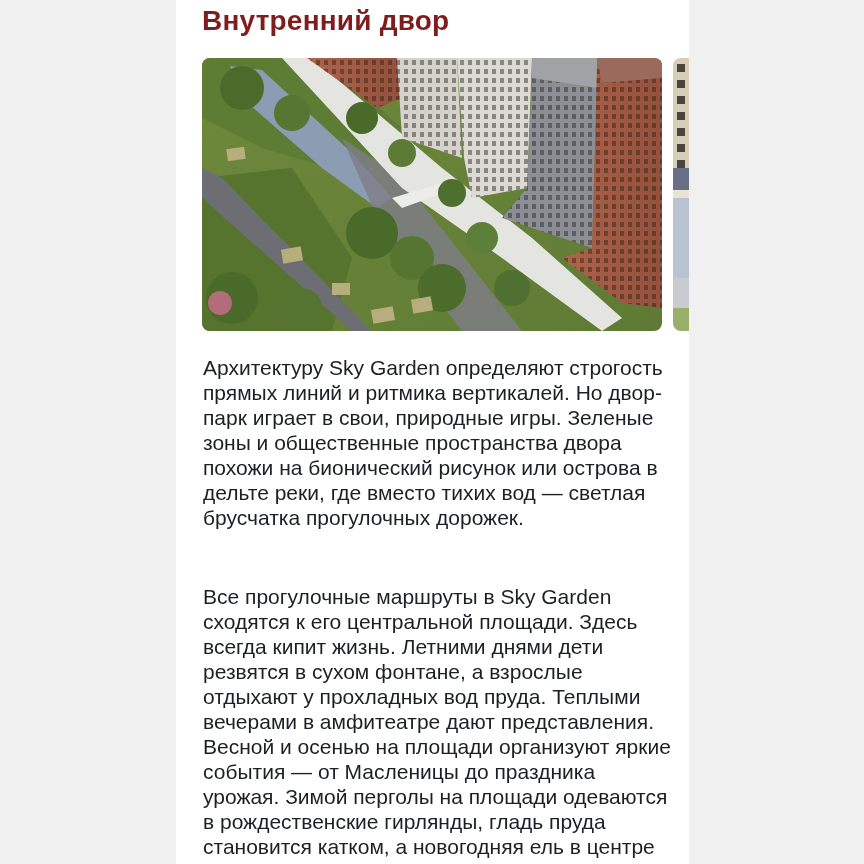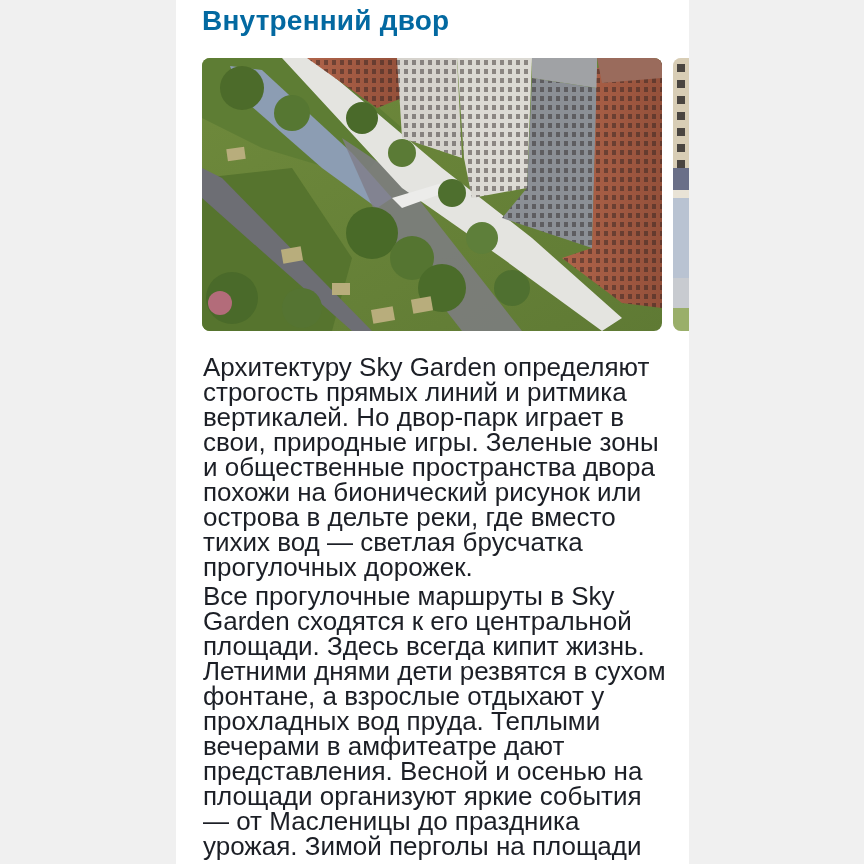--- a/index.html
+++ b/index.html
@@ -7,35 +7,35 @@
     width:864px; height:864px; overflow:hidden;
     background:#f0f0f0;
     font-family:"Liberation Sans", sans-serif;
   }
   .column {
     position:absolute; left:176px; top:0; width:513px; height:864px;
     background:#ffffff; overflow:hidden;
   }
   .title {
     position:absolute; left:26px; top:2px;
-    font-size:28px; font-weight:bold; color:#0369a1;
+    font-size:28px; font-weight:bold; color:#7f1d1d;
     letter-spacing:0.2px; line-height:38px; margin:0;
   }
   .carousel {
     position:absolute; left:26px; top:58px; width:500px; height:274px;
   }
   .slide {
     position:absolute; top:0; height:273px; border-radius:8px; overflow:hidden;
   }
   .slide-1 { left:0; width:460px; }
   .slide-2 { left:471px; width:40px; }
   .slide svg { display:block; width:100%; height:100%; }
   .text {
     position:absolute; left:27px; width:470px;
-    font-size:26px; line-height:25px; color:#1c1f26;
+    font-size:21px; line-height:25px; color:#1c1f26;
     margin:0;
   }
   .p1 { top:355px; }
   .p2 { top:584px; }
 </style>
 </head>
 <body>
 
 <div class="column">
   <h2 class="title">Внутренний двор</h2>

